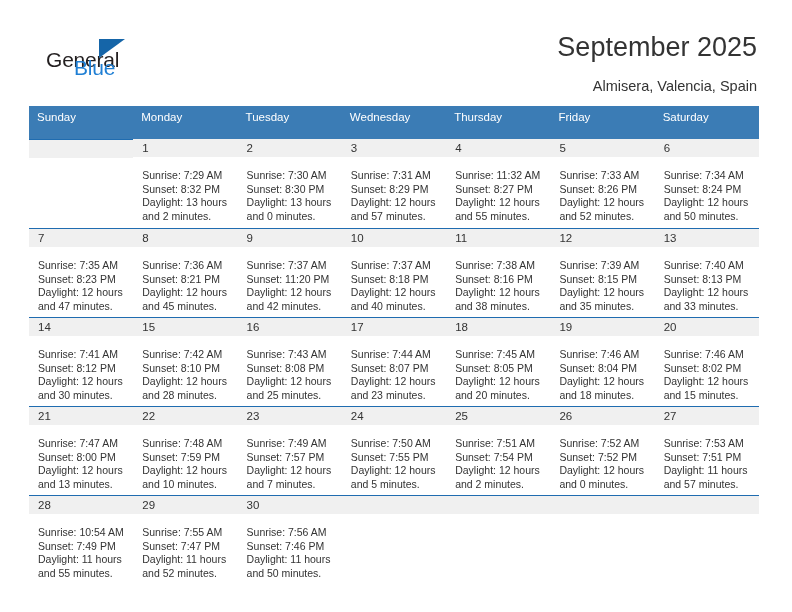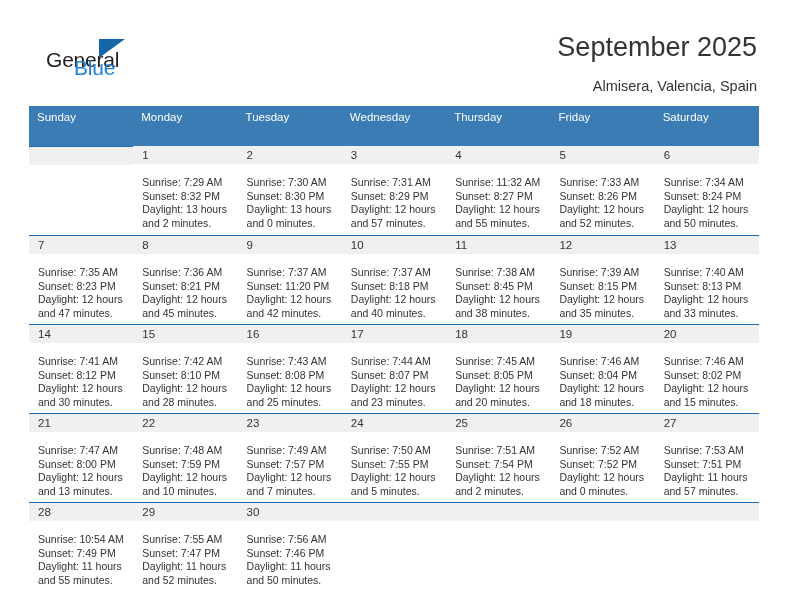--- a/index.html
+++ b/index.html
@@ -80,21 +80,21 @@
     width: 730px;
     border-collapse: collapse;
     table-layout: fixed;
   }
   .cal th {
     background: #3b7cb5;
     color: #ffffff;
     font-size: 11.5px;
     font-weight: 400;
     text-align: left;
-    padding: 5px 0 23px 8px;
+    padding: 5px 0 16px 8px;
     height: 21px;
     border: none;
   }
   .cal td {
     vertical-align: top;
     padding: 0;
     border: none;
     width: 104.3px;
   }
 
@@ -270,21 +270,21 @@
                 <div>Daylight: 12 hours</div>
                 <div>and 40 minutes.</div>
               </div>
             </div>
           </td>
           <td>
             <div class="daycell">
               <div class="daynum">11</div>
               <div class="info">
                 <div>Sunrise: 7:38 AM</div>
-                <div>Sunset: 8:45 PM</div>
+                <div>Sunset: 8:16 PM</div>
                 <div>Daylight: 12 hours</div>
                 <div>and 38 minutes.</div>
               </div>
             </div>
           </td>
           <td>
             <div class="daycell">
               <div class="daynum">12</div>
               <div class="info">
                 <div>Sunrise: 7:39 AM</div>

